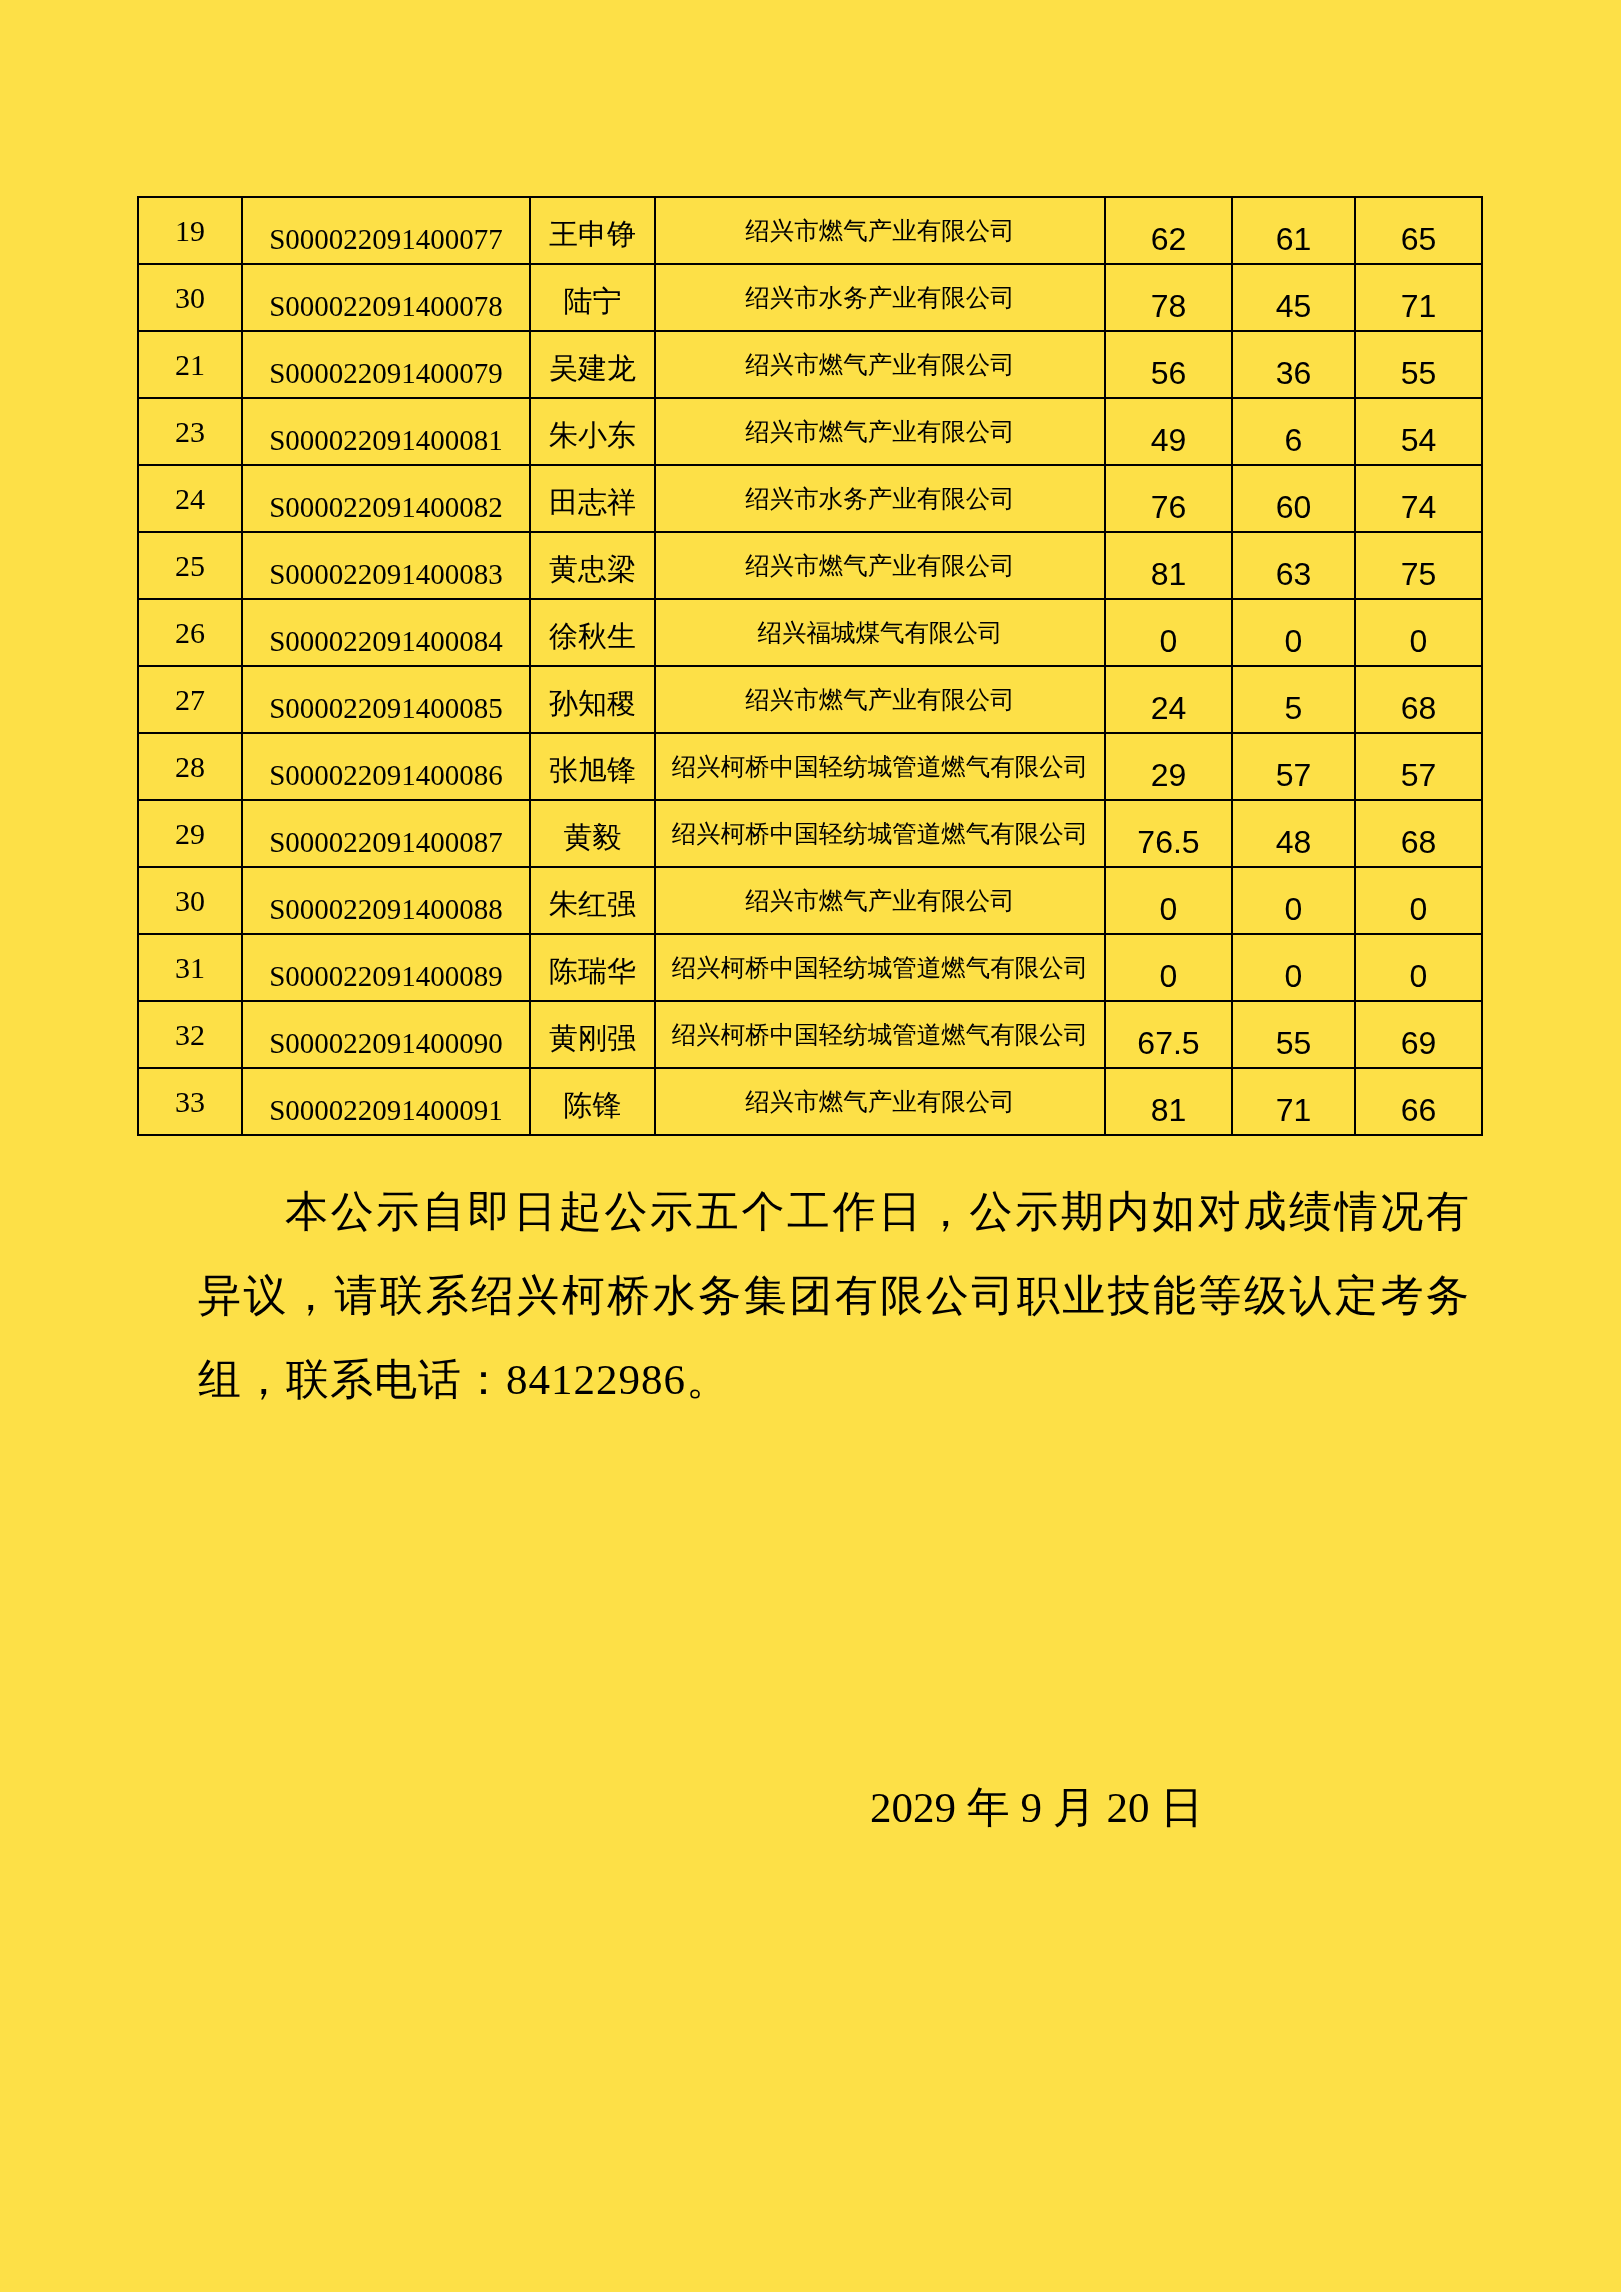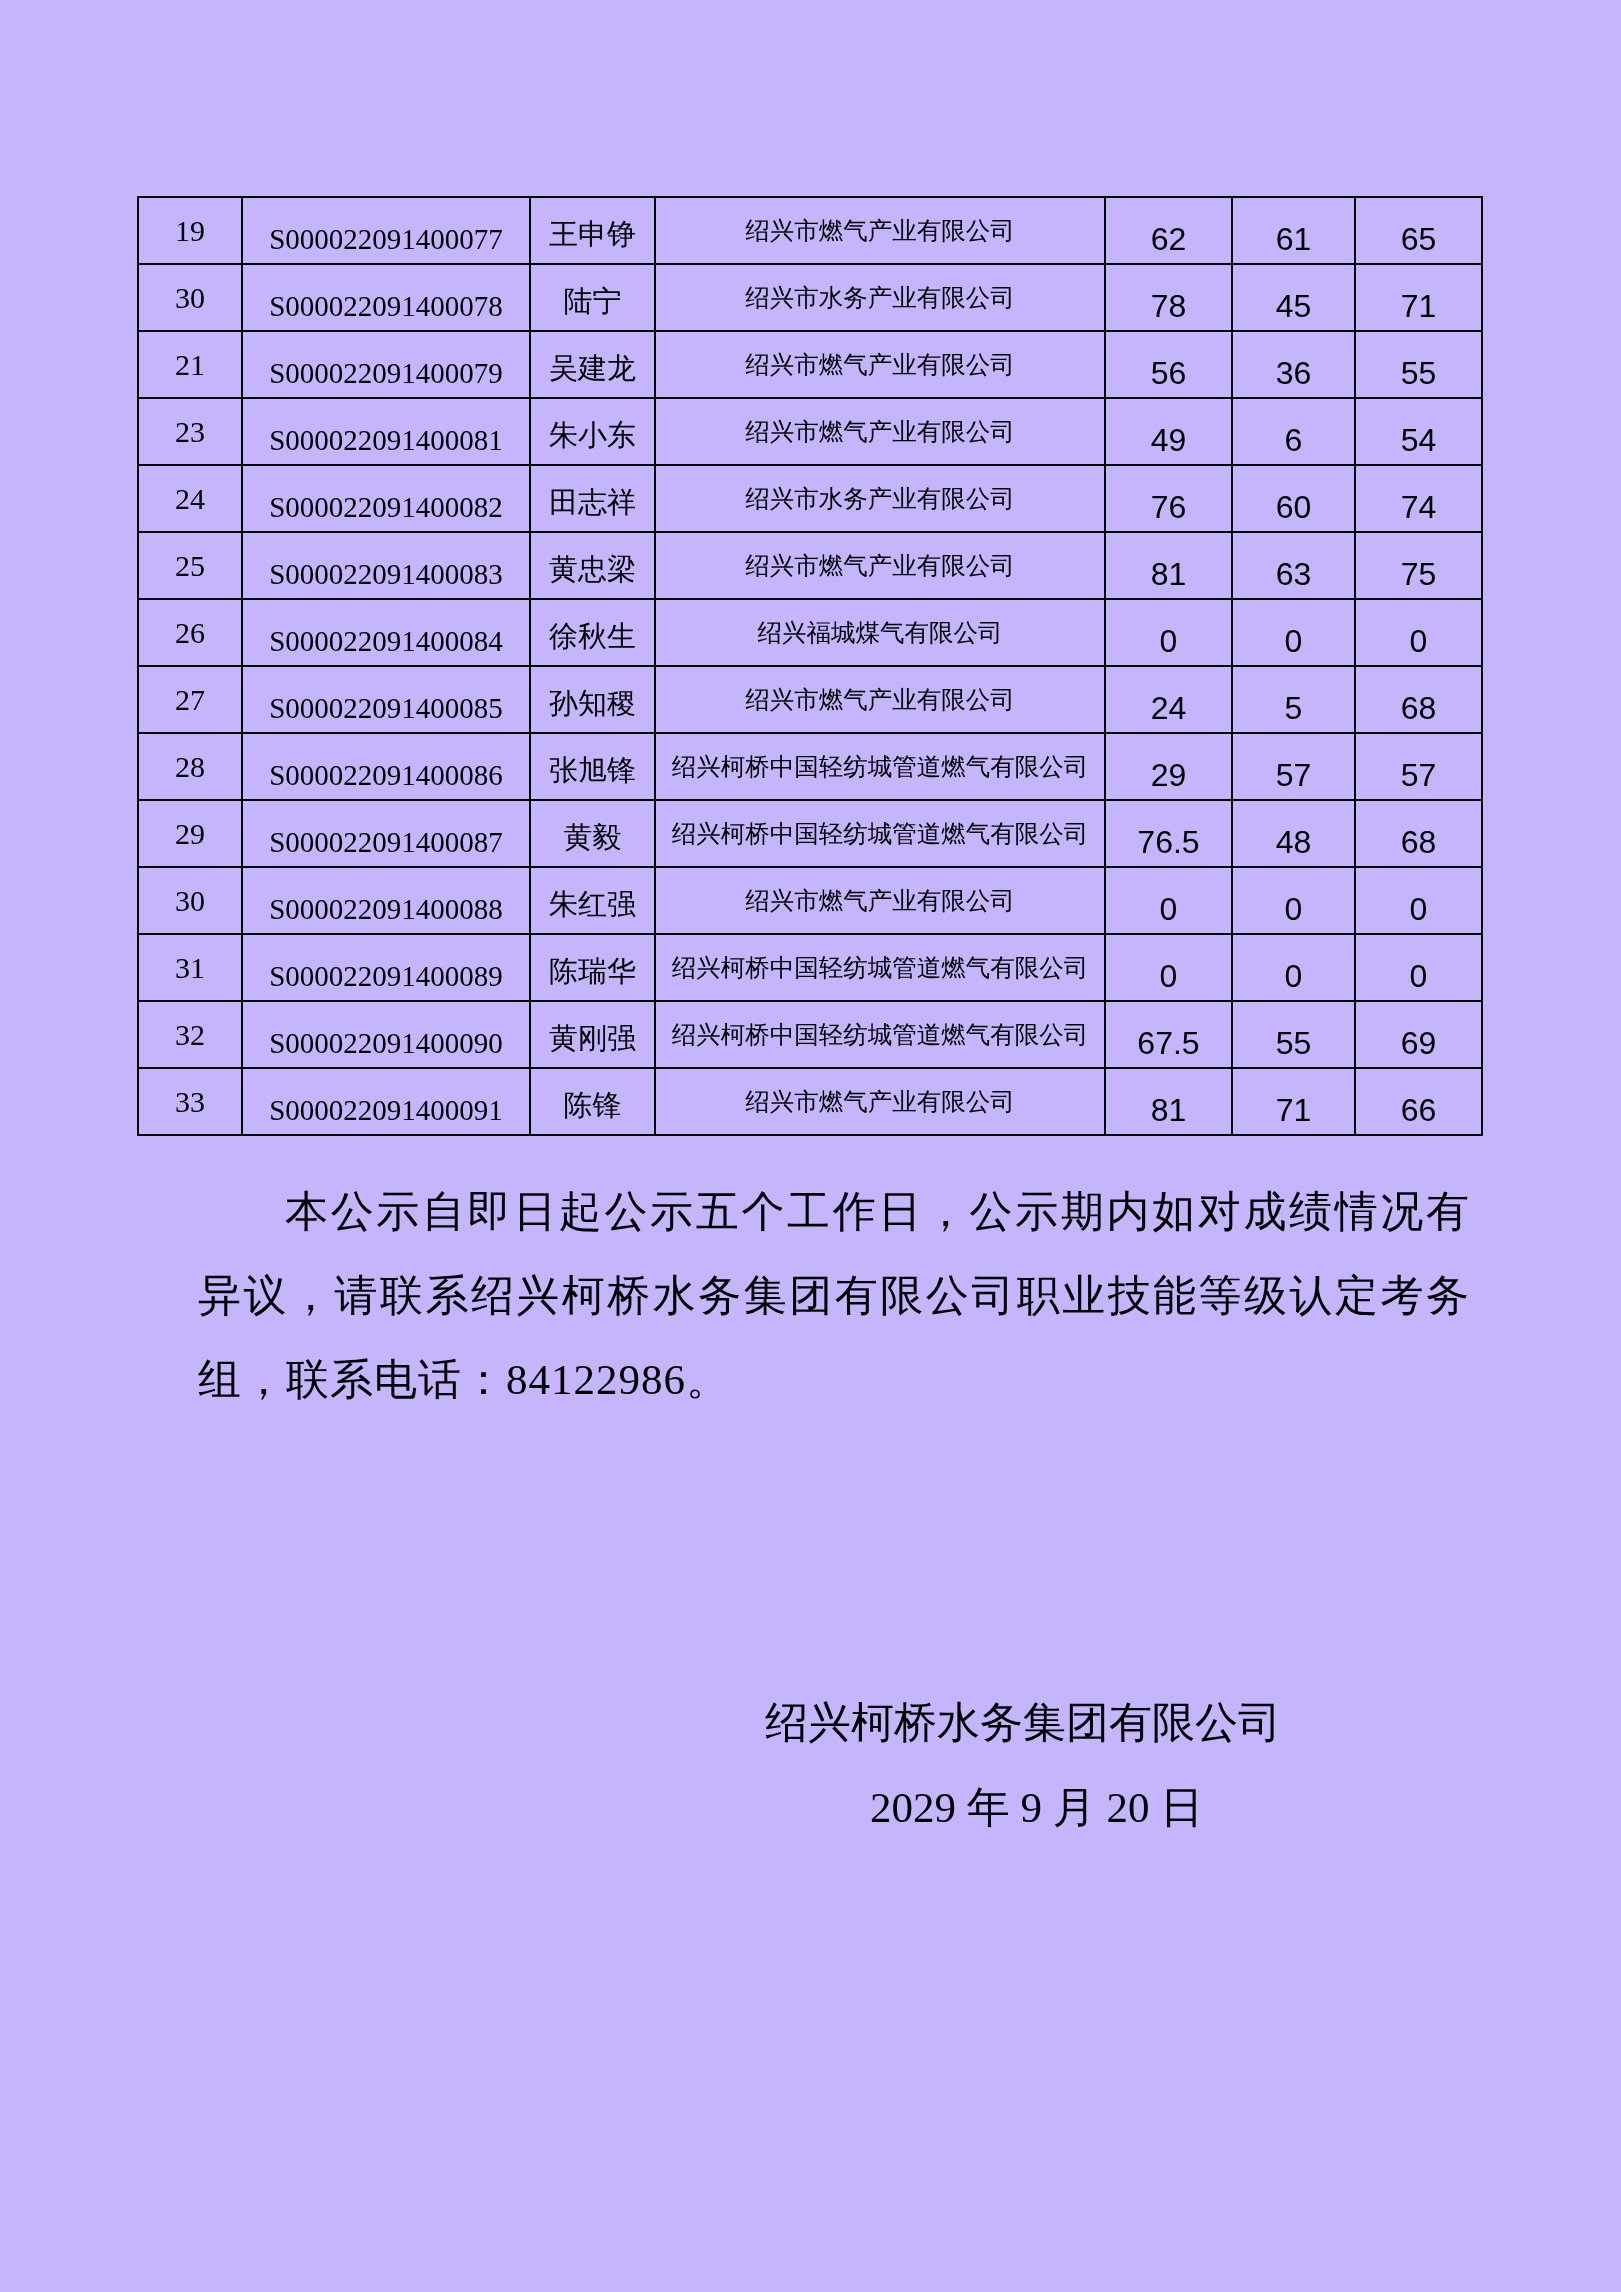--- a/index.html
+++ b/index.html
@@ -1,20 +1,20 @@
 <!DOCTYPE html>
 <html><head>
 <meta charset="utf-8">
 <style>
   html,body { margin:0; padding:0; background:#e8e8e8; }
   .page {
     position:relative;
     width:1621px; height:2293px;
     margin:0 auto;
-    background:#c4b5fd;
+    background:#fde047;
     color:#000;
     font-family:"Liberation Serif","DejaVu Serif",serif;
     overflow:hidden;
   }
   table.scores {
     position:absolute; left:137px; top:196px;
     width:1346px;
     border-collapse:collapse;
     table-layout:fixed;
   }
@@ -210,17 +210,16 @@
     </tr>
   </tbody>
   </table>
 
   <div class="notice">
     <div class="nline njust nindent">本公示自即日起公示五个工作日，公示期内如对成绩情况有</div>
     <div class="nline njust">异议，请联系绍兴柯桥水务集团有限公司职业技能等级认定考务</div>
     <div class="nline">组，联系电话：84122986。</div>
   </div>
 
-  <div class="sig-company">绍兴柯桥水务集团有限公司</div>
   <div class="sig-date">2029 年 9 月 20 日</div>
 
 </div>
 
 
 </body></html>

